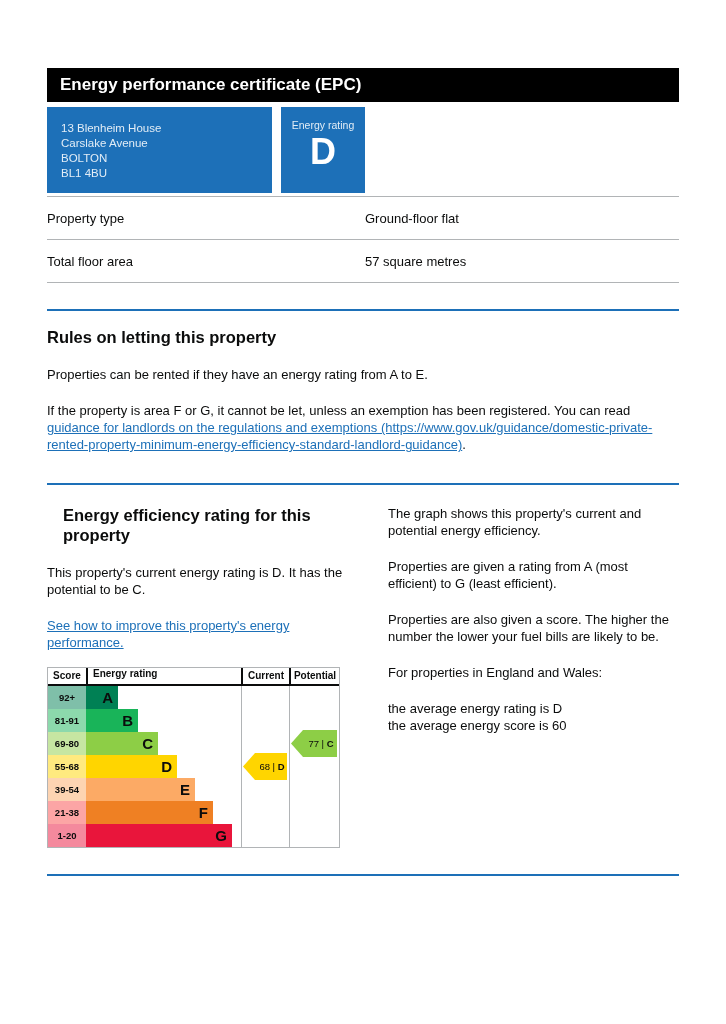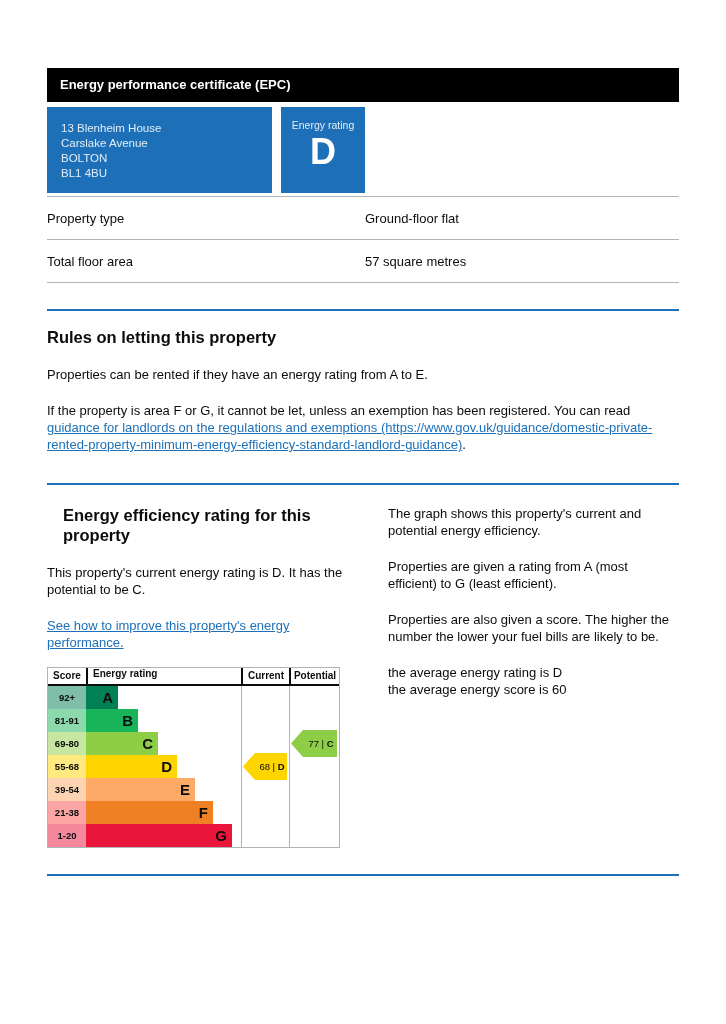--- a/index.html
+++ b/index.html
@@ -19,21 +19,21 @@
     padding: 68px 47px 0 47px;
     box-sizing: border-box;
   }
 
   
   .header-bar {
     background: #000000;
     color: #ffffff;
     height: 34px;
     line-height: 34px;
-    font-size: 13px;
+    font-size: 17px;
     font-weight: bold;
     padding-left: 13px;
     margin-bottom: 5px;
   }
 
   
   .banner {
     display: flex;
     gap: 9px;
     height: 86px;
@@ -327,20 +327,21 @@
               <span class="arrow-letter">C</span>
             </div>
           </div>
       </div>
     </div>
 
     <div class="col-right">
       <p class="body-text">The graph shows this property's current and potential energy efficiency.</p>
       <p class="body-text">Properties are given a rating from A (most efficient) to G (least efficient).</p>
       <p class="body-text">Properties are also given a score. The higher the number the lower your fuel bills are likely to be.</p>
+      <p class="body-text">For properties in England and Wales:</p>
       <div class="avg-block">
         <div>the average energy rating is D</div>
         <div>the average energy score is 60</div>
       </div>
     </div>
   </div>
 
   <hr class="blue-divider div-3">
 
 </div>

